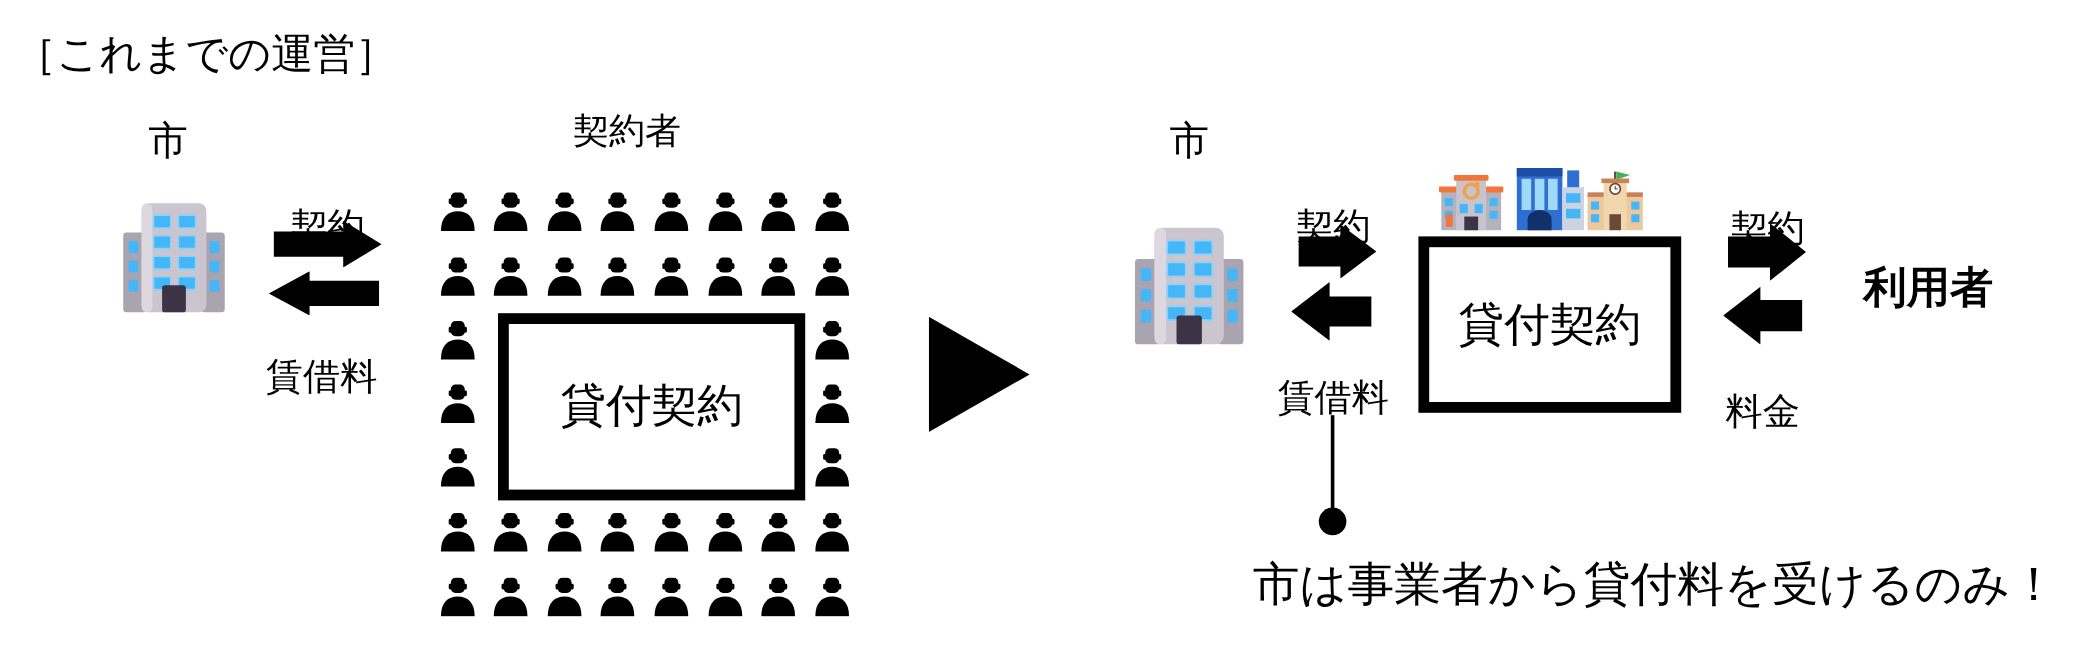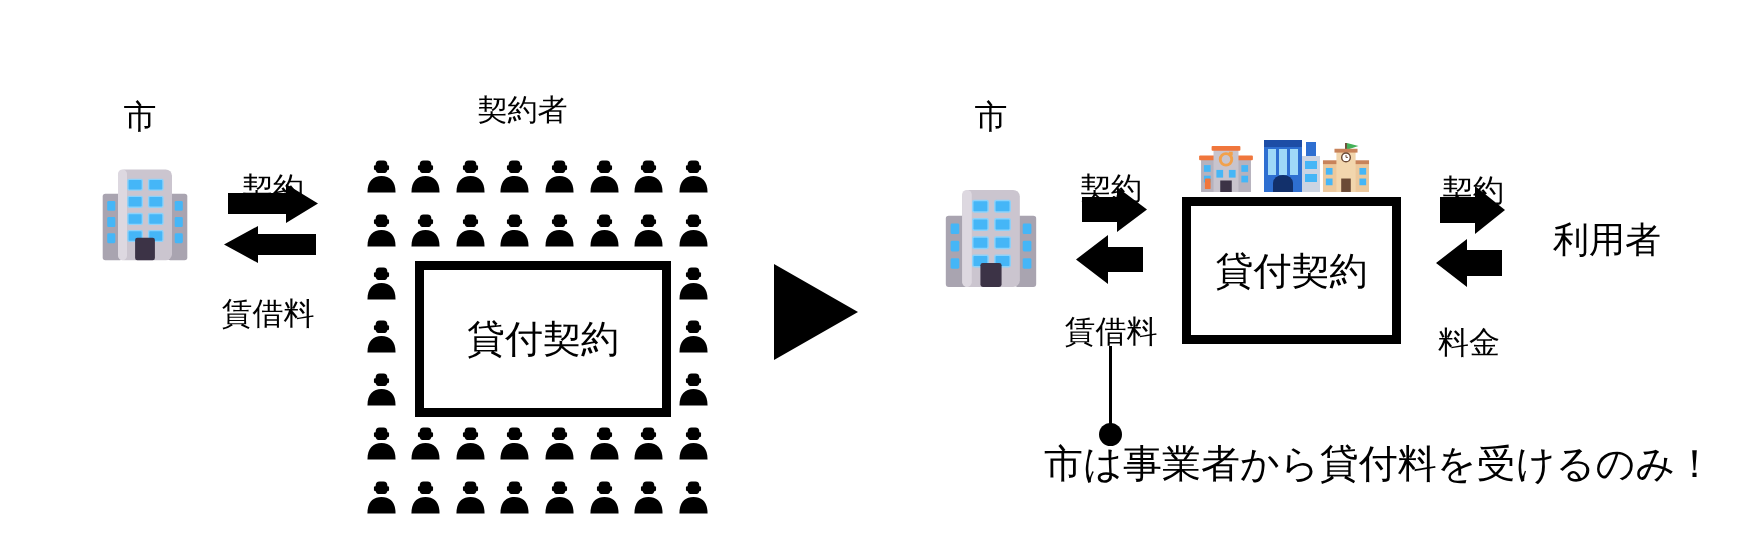--- a/index.html
+++ b/index.html
@@ -8,39 +8,40 @@
     font-family:"Liberation Sans","DejaVu Sans",sans-serif;color:#000;
     overflow:hidden;
   }
   .abs{position:absolute;}
   .label{white-space:nowrap;line-height:1;color:#000;}
   .center{text-align:center;}
   .title{font-size:35px;}
   .node-label{font-size:33px;}
   .group-label{font-size:30px;}
   .arrow-label{font-size:31px;margin-top:32px;}
-  .big-label{font-size:36px;}
+  .big-label{font-size:36px;font-weight:bold;}
   .note-label{font-size:39px;}
   .box{
     position:absolute;border:9px solid #000;background:#fff;
     display:flex;flex-direction:column;align-items:center;justify-content:center;
     text-align:center;box-sizing:border-box;
   }
   .box .line{font-size:38px;line-height:1;white-space:nowrap;}
   .box .line + .line{margin-top:20px;}
   .person{position:absolute;width:31px;height:33px;}
   .person svg,.icon-svg{display:block;width:100%;height:100%;}
   .callout-line{position:absolute;width:3px;background:#000;}
   .callout-dot{position:absolute;width:23px;height:23px;border-radius:50%;background:#000;}
 </style>
 </head>
 <body>
 
 <div class="stage">
 
+  <div class="abs label title" style="left:12px;top:28px;">［これまでの運営］</div>
 
   <div class="abs label node-label center" style="left:95px;top:100px;width:90px;">市</div>
 
   <div class="abs" style="left:100px;top:166px;width:90px;height:95px;">
     <svg class="icon-svg" viewBox="0 0 100 104" xmlns="http://www.w3.org/2000/svg">
       <rect x="3" y="30" width="22" height="74" rx="3" fill="#a9a4b0"></rect>
       <rect x="75" y="30" width="22" height="74" rx="3" fill="#a9a4b0"></rect>
       <rect x="8" y="38" width="9" height="11" rx="1.5" fill="#45b6f7"></rect>
       <rect x="8" y="56" width="9" height="11" rx="1.5" fill="#45b6f7"></rect>
       <rect x="8" y="74" width="9" height="11" rx="1.5" fill="#45b6f7"></rect>
@@ -205,21 +206,21 @@
     <svg class="icon-svg" viewBox="0 0 66 48">
         <polygon points="66,11 31,11 31,0 0,24 31,48 31,37 66,37" fill="#000"></polygon>
       </svg>
   </div>
   <div class="abs label arrow-label center" style="left:1436px;top:295px;width:66px;">料金</div>
 
   <div class="abs label big-label" style="left:1553px;top:222px;">利用者</div>
 
   <div class="callout-line" style="left:1109px;top:346px;height:78px;"></div>
   <div class="callout-dot" style="left:1099px;top:423px;"></div>
-  <div class="abs label note-label" style="left:1044px;top:444px;">市は事業者から貸付料を受けるのみ！</div>
+  <div class="abs label note-label" style="left:1044px;top:468px;">市は事業者から貸付料を受けるのみ！</div>
 
 <div class="person" style="left: 365.5px; top: 160px;">
       <svg viewBox="0 0 32 34" xmlns="http://www.w3.org/2000/svg">
     <rect x="8.2" y="5.5" width="3" height="5" rx="1.2" fill="#000"></rect>
     <rect x="20.8" y="5.5" width="3" height="5" rx="1.2" fill="#000"></rect>
     <rect x="10" y="0.5" width="12" height="13" rx="4" fill="#000"></rect>
     <path d="M1.5 33.5 C1.5 21.5 7.5 16.5 16 16.5 C24.5 16.5 30.5 21.5 30.5 33.5 Z" fill="#000"></path>
   </svg>
     </div>
     <div class="person" style="left: 410.1px; top: 160px;">

